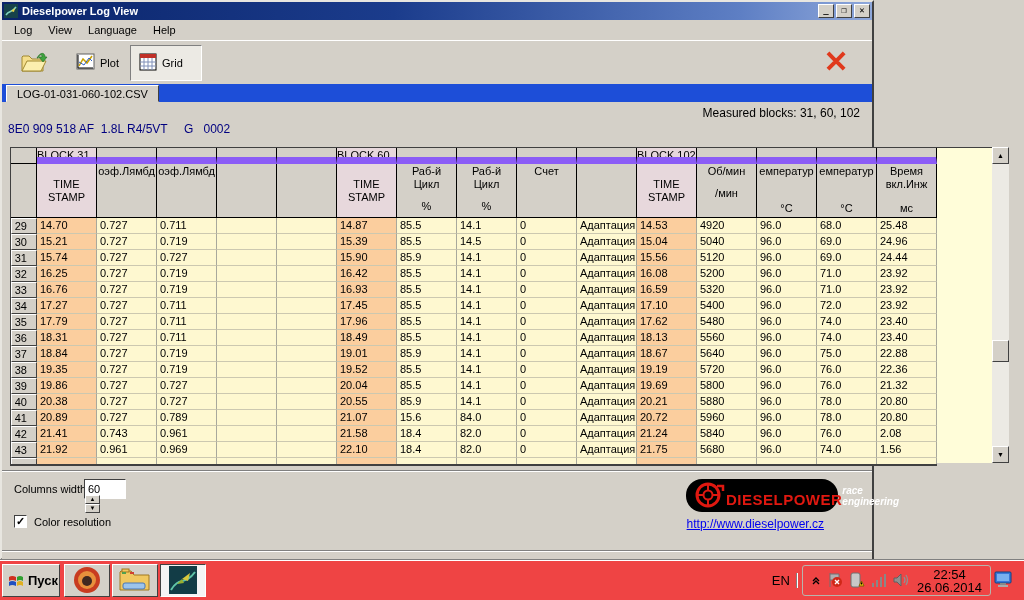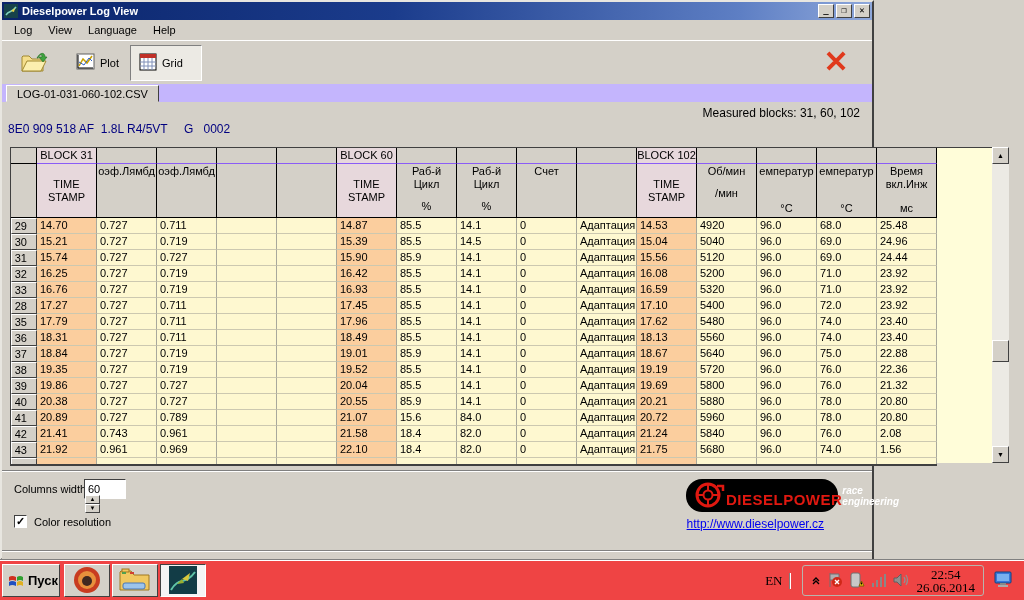--- a/index.html
+++ b/index.html
@@ -23,39 +23,39 @@
 
   .toolbar { height:44px; position:relative; background:#D4D0C8; border-top:1px solid #fff; }
   .tool-btn { position:absolute; top:4px; height:36px; display:flex; align-items:center; gap:5px;
     padding:0 8px; background:#D4D0C8; border:1px solid #D4D0C8; color:#000; }
   .tool-btn.open { left:8px; width:46px; }
   .tool-btn.plot { left:64px; }
   .tool-btn.grid-active { left:128px; width:72px; background:#ECEAE4; border-color:#808080 #fff #fff #808080; }
   .close-x { position:absolute; right:20px; top:6px; width:32px; height:32px; color:#E0391C;
     font-size:30px; font-weight:bold; line-height:30px; text-align:center; }
 
-  .tabstrip { height:18px; position:relative; background:#c4b5fd; }
+  .tabstrip { height:18px; position:relative; background:#1d4ed8; }
   .tab { position:absolute; left:4px; top:1px; height:17px; padding:2px 10px 0 10px;
     background:#D4D0C8; border:1px solid; border-color:#fff #404040 #D4D0C8 #fff; white-space:nowrap; }
 
   .inforow { height:45px; position:relative; color:#000080; }
   .info-line1 { position:absolute; left:6px; top:4px; font-size:12px; white-space:pre; }
   .info-line2 { position:absolute; left:6px; top:20px; font-size:12px; white-space:pre; }
   .measured   { position:absolute; right:12px; top:4px; font-size:12px; color:#000; }
 
   
   .gridarea { height:323px; position:relative; background:#D4D0C8; }
   #grid-table { position:absolute; left:8px; top:0;
     display:grid; grid-template-columns:26px repeat(15,60px);
     grid-template-rows:16px 54px repeat(15,16px) 6px;
     border-left:1px solid #404040; border-top:1px solid #404040; border-bottom:2px solid #404040;
     background:#D4D0C8; }
   .gc { overflow:hidden; font-size:11px; }
-  .gc.block { background:#D4D0C8; border-right:1px solid #000; border-bottom:1px solid #8b5cf6;
-    text-align:center; line-height:15px; }
+  .gc.block { background:#D4D0C8; border-right:1px solid #000; border-bottom:7px solid #8b5cf6;
+    text-align:left; line-height:15px; }
   .gc.corner { background:#D4D0C8; border-right:1px solid #000; border-bottom:1px solid #000; }
   .gc.hdr { background:#D4D0C8; border-right:1px solid #000; border-bottom:1px solid #000;
     display:flex; flex-direction:column; align-items:center; padding:1px 1px; }
   .gc.pink { background:#E7D8DC; }
   .gc.hdr.ts { justify-content:center; }
   .hl { white-space:pre-line; text-align:center; line-height:13px; }
   .hu { line-height:13px; }
   .gc.split .hu { margin-top:9px; }
   .gc.unit-bottom .hu { margin-top:auto; margin-bottom:1px; }
   .gc.rownum { background:#D4D0C8; border:1px solid; border-color:#fff #404040 #404040 #fff;
@@ -99,22 +99,22 @@
   
   .taskbar { position:absolute; left:0; top:560px; width:1024px; height:40px; background:#ef4444;
     border-top:1px solid #fff; box-shadow:0 -1px 0 #808080; }
   .start-btn { position:absolute; left:2px; top:3px; width:58px; height:33px; background:#D4D0C8;
     border:1px solid; border-color:#fff #404040 #404040 #fff; display:flex; align-items:center; gap:4px; padding-left:5px; }
   .start-label { font-weight:bold; font-size:13px; }
   .ql-btn { position:absolute; top:3px; width:46px; height:33px; background:#D4D0C8;
     border:1px solid; border-color:#fff #404040 #404040 #fff; display:flex; align-items:center; justify-content:center; }
   .ql-chrome { left:64px; } .ql-folder { left:112px; }
   .ql-app { left:160px; background:#F4F4F4; border-color:#404040 #fff #fff #404040; }
-  .tray { position:absolute; right:4px; top:3px; height:33px; display:flex; align-items:center; gap:10px;
-    padding:0 6px;font-family:Liberation Serif, serif; }
+  .tray { position:absolute; right:4px; top:3px; height:33px; display:flex; align-items:center; gap:3px;
+    padding:0 6px; }
   .lang { font-size:13px; color:#000; padding-right:6px; border-right:1px solid #808080;
     box-shadow:1px 0 0 #fff; margin-right:2px; }
   .tray-group { display:flex; align-items:center; gap:6px; border:1px solid #B8B4AC; border-radius:3px;
     padding:2px 8px; height:31px; }
   .clock { text-align:center; font-size:13px; line-height:13px; color:#000; }
 </style>
 </head>
 <body>
 
 <div class="app-window">
@@ -332,21 +332,21 @@
         <div class="gc data ts">16.93</div>
         <div class="gc data">85.5</div>
         <div class="gc data">14.1</div>
         <div class="gc data">0</div>
         <div class="gc data">Адаптация</div>
         <div class="gc data ts">16.59</div>
         <div class="gc data">5320</div>
         <div class="gc data">96.0</div>
         <div class="gc data">71.0</div>
         <div class="gc data">23.92</div>
-        <div class="gc rownum">28</div>
+        <div class="gc rownum">34</div>
         <div class="gc data ts">17.27</div>
         <div class="gc data">0.727</div>
         <div class="gc data">0.711</div>
         <div class="gc data"></div>
         <div class="gc data"></div>
         <div class="gc data ts">17.45</div>
         <div class="gc data">85.5</div>
         <div class="gc data">14.1</div>
         <div class="gc data">0</div>
         <div class="gc data">Адаптация</div>

